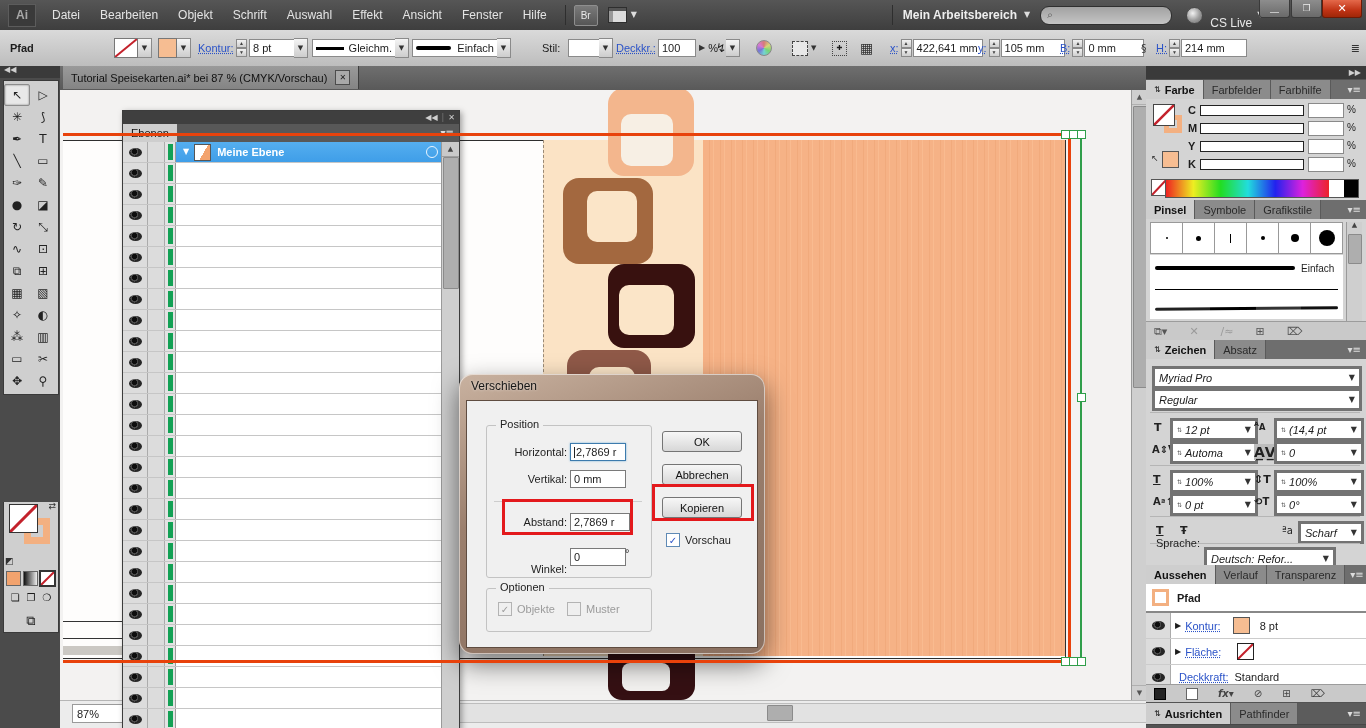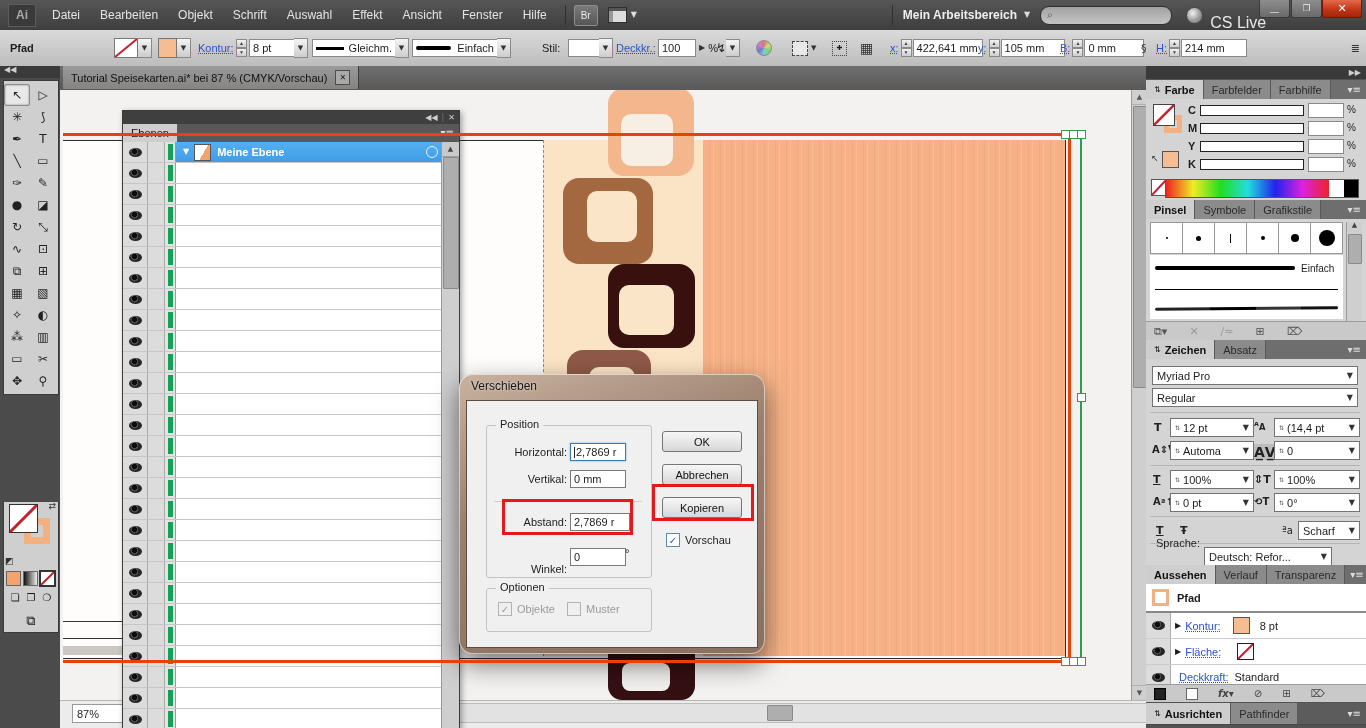--- a/index.html
+++ b/index.html
@@ -52,21 +52,21 @@
   .dlbl{position:absolute;font-size:11px;color:#1d1d1d;}
   
   #rightdock{left:1146px;top:66px;width:220px;height:662px;background:#535353;}
   .ptabs{position:absolute;left:0;width:220px;height:19px;background:#6e6e6e;border-bottom:1px solid #474747;display:flex;}
   .ptab{height:19px;padding:0 8px;display:flex;align-items:center;font-size:11px;color:#2a2a2a;background:#8b8b8b;border-right:1px solid #5a5a5a;}
   .ptab.on{background:#cecece;color:#111;}
   .pmenu{margin-left:auto;color:#ddd;font-size:10px;padding:0 5px;display:flex;align-items:center;}
   .pbody{position:absolute;left:0;width:220px;background:#d4d4d4;}
   .slider{height:9px;border:1px solid #222;background:#fff;}
   .valbox{background:#fff;border:1px solid #8a8a8a;height:13px;width:34px;}
-  .zsel{position:absolute;background:#fff;border:1px solid #737373;height:17px;display:flex;align-items:center;padding:0 4px;font-size:11px;}
+  .zsel{position:absolute;background:#fff;border:3px solid #737373;height:17px;display:flex;align-items:center;padding:0 4px;font-size:11px;font-style:italic;}
   .zsel .arr{margin-left:auto;font-size:8px;color:#333;}
   .zico{position:absolute;font-size:11px;color:#222;font-weight:bold;font-family:"DejaVu Sans",sans-serif;}
   .scroll{background:#cfcfcf;border-left:1px solid #9a9a9a;}
   .thumb{background:#aeaeae;border:1px solid #8b8b8b;border-radius:1px;}
 </style>
 </head>
 <body>
 
 <div id="app">
 
@@ -92,21 +92,21 @@
     <div style="margin-left:255px;width:1px;height:20px;background:#2e2e2e;"></div>
     <div style="display:flex;align-items:center;padding:0 10px;">
       <span style="color:#eee;font-size:12px;font-weight:bold;">Mein Arbeitsbereich</span>
       <span class="ico" style="color:#ddd;font-size:8px;margin-left:7px;">▼</span>
     </div>
     <div style="width:118px;height:17px;border-radius:9px;background:linear-gradient(#a2a2a2,#c4c4c4);border:1px solid #2f2f2f;display:flex;align-items:center;padding:0 6px;">
       <span class="ico" style="font-size:10px;color:#555;">⌕</span>
     </div>
     <div style="display:flex;align-items:center;margin-left:14px;">
       <span style="width:15px;height:15px;border-radius:50%;background:radial-gradient(circle at 38% 35%,#f2f2f2,#9a9a9a 55%,#6f6f6f);border:1px solid #4a4a4a;"></span>
-      <span style="color:#e8e8e8;font-size:16px;margin:15px 5px 0 7px;">CS Live</span>
+      <span style="color:#e8e8e8;font-size:12px;margin:15px 5px 0 7px;">CS Live</span>
       <span class="ico" style="color:#ddd;font-size:8px;">▼</span>
     </div>
     <div style="position:absolute;right:44px;top:0;display:flex;">
       <div style="width:29px;height:17px;background:linear-gradient(#8d8d8d,#6a6a6a);border:1px solid #3a3a3a;border-top:none;border-radius:0 0 3px 3px;display:flex;align-items:flex-end;justify-content:center;color:#eee;font-size:9px;">—</div>
       <div style="width:29px;height:17px;background:linear-gradient(#8d8d8d,#6a6a6a);border:1px solid #3a3a3a;border-top:none;border-radius:0 0 3px 3px;margin-left:1px;display:flex;align-items:center;justify-content:center;color:#eee;font-size:9px;">
           <span class="ico">❐</span>
         </div>
     </div>
     <div style="position:absolute;right:4px;top:0;width:38px;height:17px;background:linear-gradient(#e4694b,#c03315 60%,#a02708);border:1px solid #6c1a06;border-top:none;border-radius:0 0 3px 3px;display:flex;align-items:center;justify-content:center;color:#fff;font-weight:bold;font-size:11px;">
         <span class="ico">✕</span>

